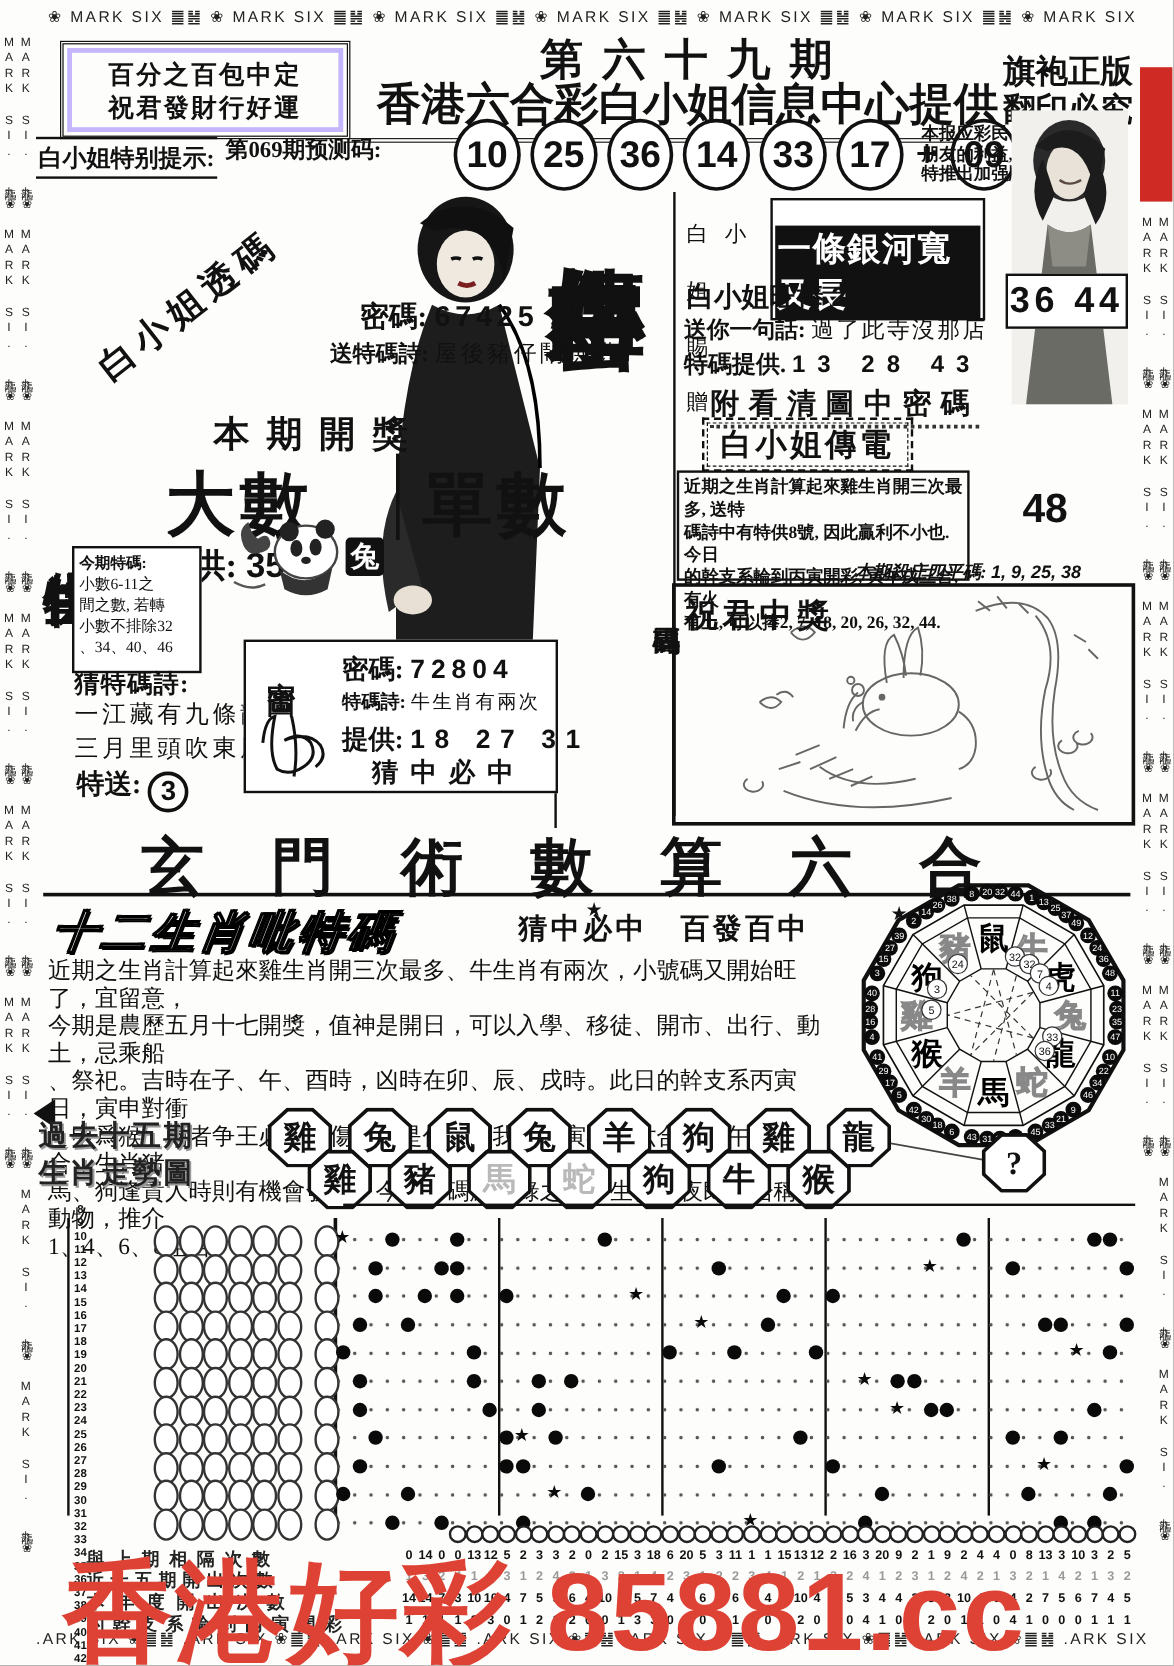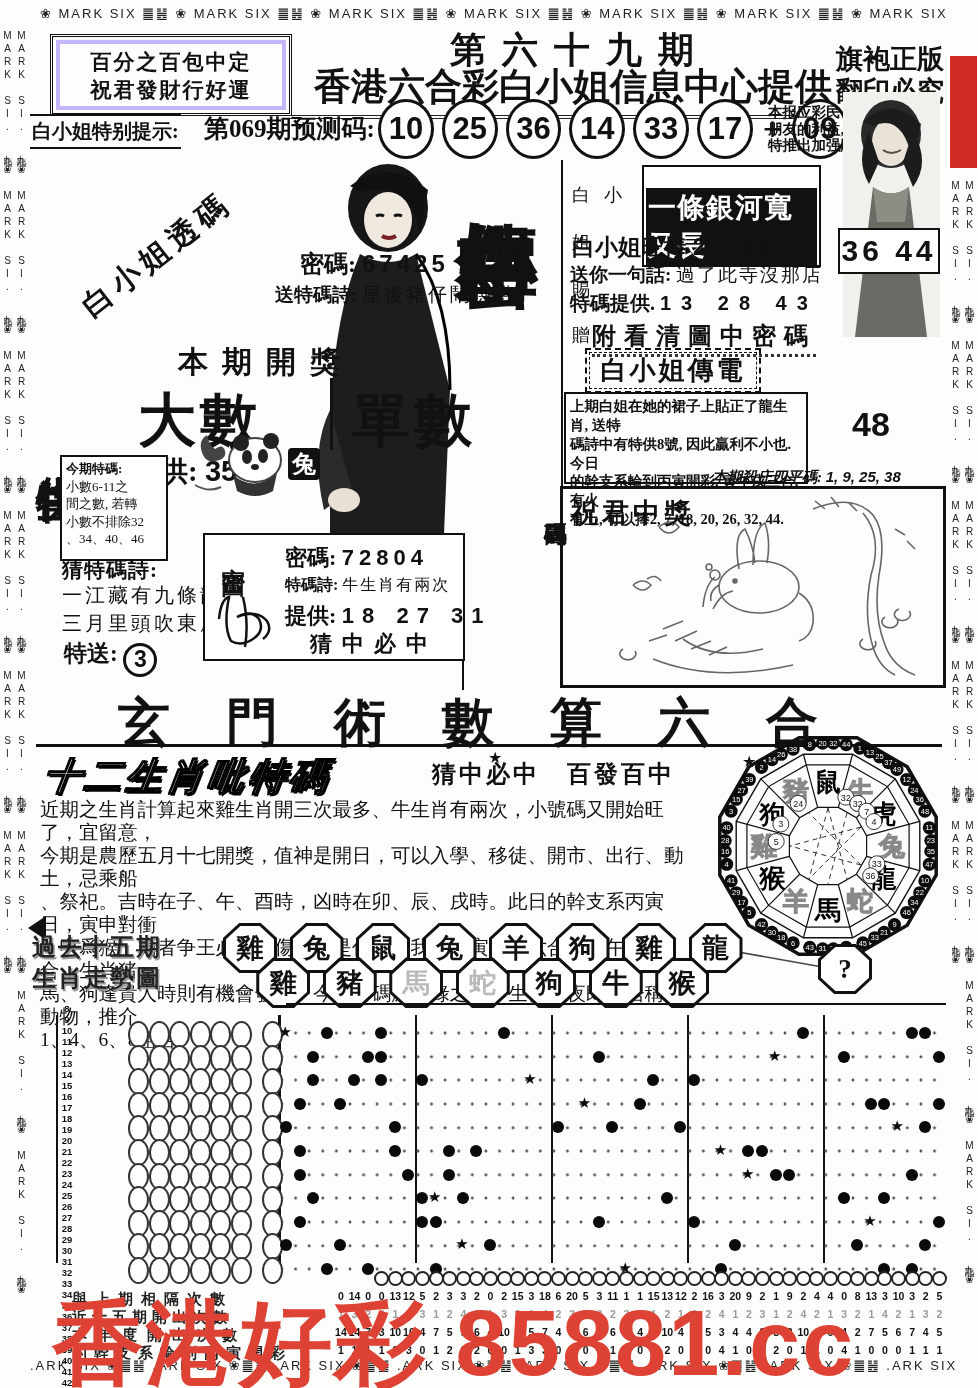--- a/index.html
+++ b/index.html
@@ -50,21 +50,21 @@
     <div class="b" style="font-size:21px;letter-spacing:2px;">祝君發財行好運</div>
   </div>
   <div class="abs b brush" style="left:288px;top:62px;width:570px;text-align:center;font-size:37px;border-bottom:4px double #222;padding-bottom:3px;">香港六合彩白小姐信息中心提供</div>
   <div class="abs b brush" style="left:380px;top:26px;width:400px;text-align:center;font-size:36px;letter-spacing:16px;">第六十九期</div>
   <div class="abs b" style="left:836px;top:44px;width:110px;font-size:27px;line-height:1.18;">
     <div>旗袍正版</div>
     <div>翻印必究</div>
   </div>
 
   <div class="abs b" style="left:30px;top:114px;font-size:20px;border-top:2px solid #111;border-bottom:2px solid #111;padding:2px 2px;">白小姐特别提示:</div>
-  <div class="abs b" style="left:204px;top:112px;font-size:25px;">第069期预测码:</div>
+  <div class="abs b" style="left:188px;top:112px;font-size:19px;">第069期预测码:</div>
   <div class="abs" id="pred-circles" style="left:378px;top:100px;width:470px;height:58px;display:flex;gap:8px;align-items:center;">
       <span class="circlenum">10</span>
       <span class="circlenum">25</span>
       <span class="circlenum">36</span>
       <span class="circlenum">14</span>
       <span class="circlenum">33</span>
       <span class="circlenum">17</span>
       <span style="font-size: 34px; font-weight: bold; margin: 0px 2px;">+</span>
       <span class="circlenum">09</span>
     </div>
@@ -192,21 +192,21 @@
   </div>
   <div class="abs nowrap" style="left:570px;top:290px;font-size:20px;">
     <span class="b">特碼提供.</span>
     <span class="sans b" style="letter-spacing:10px;">13 28 43</span>
   </div>
   <div class="abs b" style="left:592px;top:320px;font-size:24px;letter-spacing:8px;border-bottom:3px dotted #333;padding-bottom:2px;">附看清圖中密碼</div>
   <div class="abs" style="left:585px;top:348px;border:2px dashed #111;padding:2px;width:168px;">
     <div class="b" style="border:1px dashed #111;font-size:26px;text-align:center;letter-spacing:3px;">白小姐傳電</div>
   </div>
   <div class="abs" style="left:564px;top:392px;width:232px;height:82px;border:2px solid #111;padding:3px 4px;font-size:14.5px;font-weight:bold;line-height:1.3;">
-    <div>上期白姐在她的裙子上貼正了龍生肖, 送特</div>
+    <div>近期之生肖計算起來雞生肖開三次最多, 送特</div>
     <div>碼詩中有特供8號, 因此贏利不小也. 今日</div>
     <div>的幹支系輪到丙寅開彩, 寅午戌三合, 有火</div>
     <div>有土, 可以捧2, 7, 18, 20, 26, 32, 44.</div>
   </div>
   <div class="abs sans b" style="left:852px;top:405px;font-size:34px;">48</div>
   <div class="abs nowrap" style="left:712px;top:468px;font-size:15px;font-style:italic;">
     <span class="b">本期殺庄四平碼:</span>
     <span class="sans b">1, 9, 25, 38</span>
   </div>
   <div class="abs" style="left:560px;top:486px;width:380px;height:196px;border:3px solid #111;">

